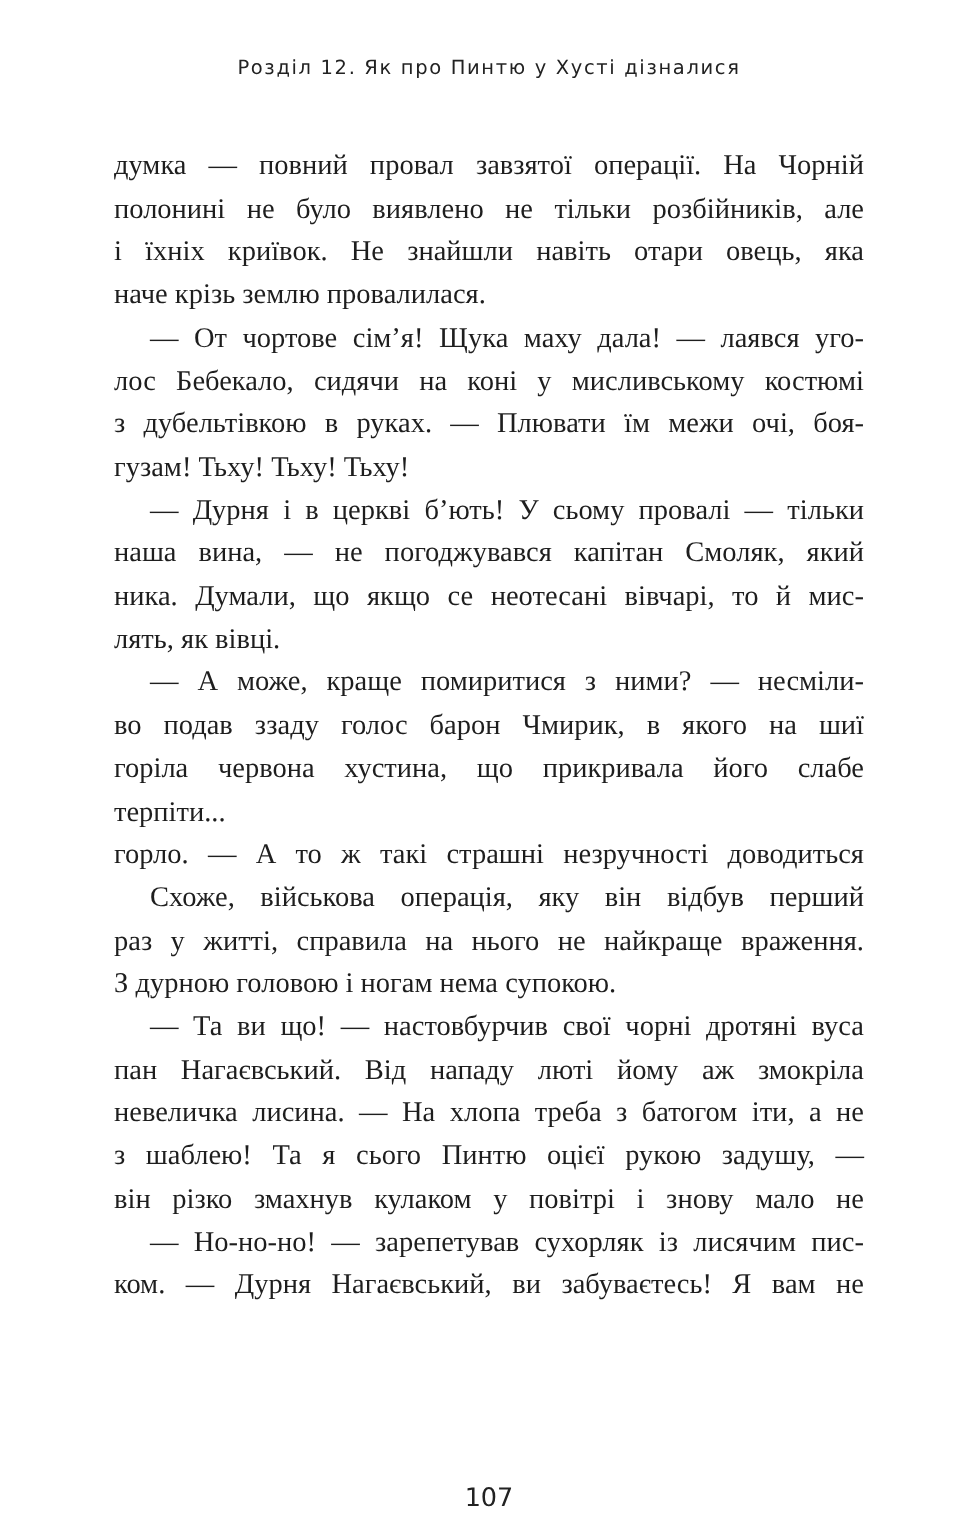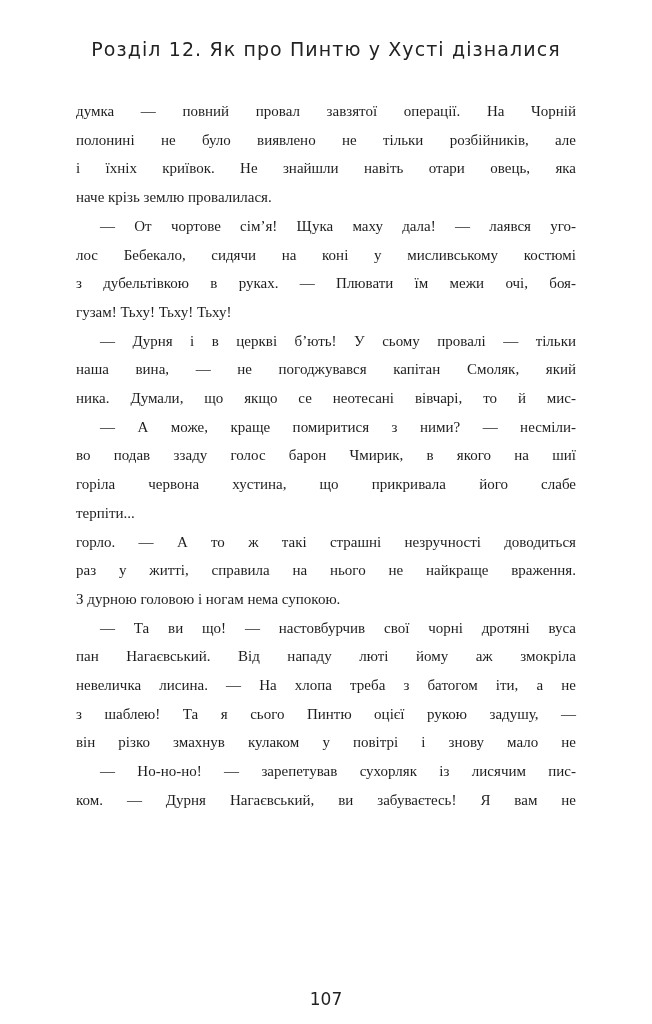--- a/index.html
+++ b/index.html
@@ -1,24 +1,24 @@
 <!DOCTYPE html>
 <html><head>
 <meta charset="utf-8">
 <style>
   html, body { margin: 0; padding: 0; background: #ffffff; }
   body { width: 652px; height: 1024px; position: relative; overflow: hidden; }
   .running-head {
     position: absolute; top: 38px; left: 0; width: 652px; text-align: center;
-    font-family: "DejaVu Sans", sans-serif; font-size: 19px; letter-spacing: 1.1px;
+    font-family: "DejaVu Sans", sans-serif; font-size: 13px; letter-spacing: 1.1px;
     color: #222222;
   }
   .body-text {
     position: absolute; top: 97px; left: 76px; width: 500px;
-    font-family: "Liberation Serif", serif; font-size: 15px; line-height: 28.7px;
+    font-family: "Liberation Serif", serif; font-size: 19px; line-height: 28.7px;
     color: #1e1e1e;
   }
   .line { display: block; text-align: justify; text-align-last: justify; white-space: nowrap; }
   .line.last { text-align-last: left; }
   .line.indent { padding-left: 24px; }
   .page-number {
     position: absolute; top: 952px; left: 0; width: 652px; text-align: center;
     font-family: "DejaVu Sans", sans-serif; font-size: 17px; color: #222222; margin-top: 37px;
   }
 </style>
@@ -37,29 +37,31 @@
   <div>
     <span class="line indent">— От чортове сім’я! Щука маху дала! — лаявся уго-</span>
     <span class="line">лос Бебекало, сидячи на коні у мисливському костюмі</span>
     <span class="line">з дубельтівкою в руках. — Плювати їм межи очі, боя-</span>
     <span class="line last">гузам! Тьху! Тьху! Тьху!</span>
   </div>
   <div>
     <span class="line indent">— Дурня і в церкві б’ють! У сьому провалі — тільки</span>
     <span class="line">наша вина, — не погоджувався капітан Смоляк, який</span>
     <span class="line">ника. Думали, що якщо се неотесані вівчарі, то й мис-</span>
+    <span class="line last">лять, як вівці.</span>
   </div>
   <div>
     <span class="line indent">— А може, краще помиритися з ними? — несміли-</span>
     <span class="line">во подав ззаду голос барон Чмирик, в якого на шиї</span>
     <span class="line">горіла червона хустина, що прикривала його слабе</span>
     <span class="line last">терпіти...</span>
     <span class="line">горло. — А то ж такі страшні незручності доводиться</span>
   </div>
   <div>
+    <span class="line indent">Схоже, військова операція, яку він відбув перший</span>
     <span class="line">раз у житті, справила на нього не найкраще враження.</span>
     <span class="line last">З дурною головою і ногам нема супокою.</span>
   </div>
   <div>
     <span class="line indent">— Та ви що! — настовбурчив свої чорні дротяні вуса</span>
     <span class="line">пан Нагаєвський. Від нападу люті йому аж змокріла</span>
     <span class="line">невеличка лисина. — На хлопа треба з батогом іти, а не</span>
     <span class="line">з шаблею! Та я сього Пинтю оцієї рукою задушу, —</span>
     <span class="line">він різко змахнув кулаком у повітрі і знову мало не</span>
   </div>

